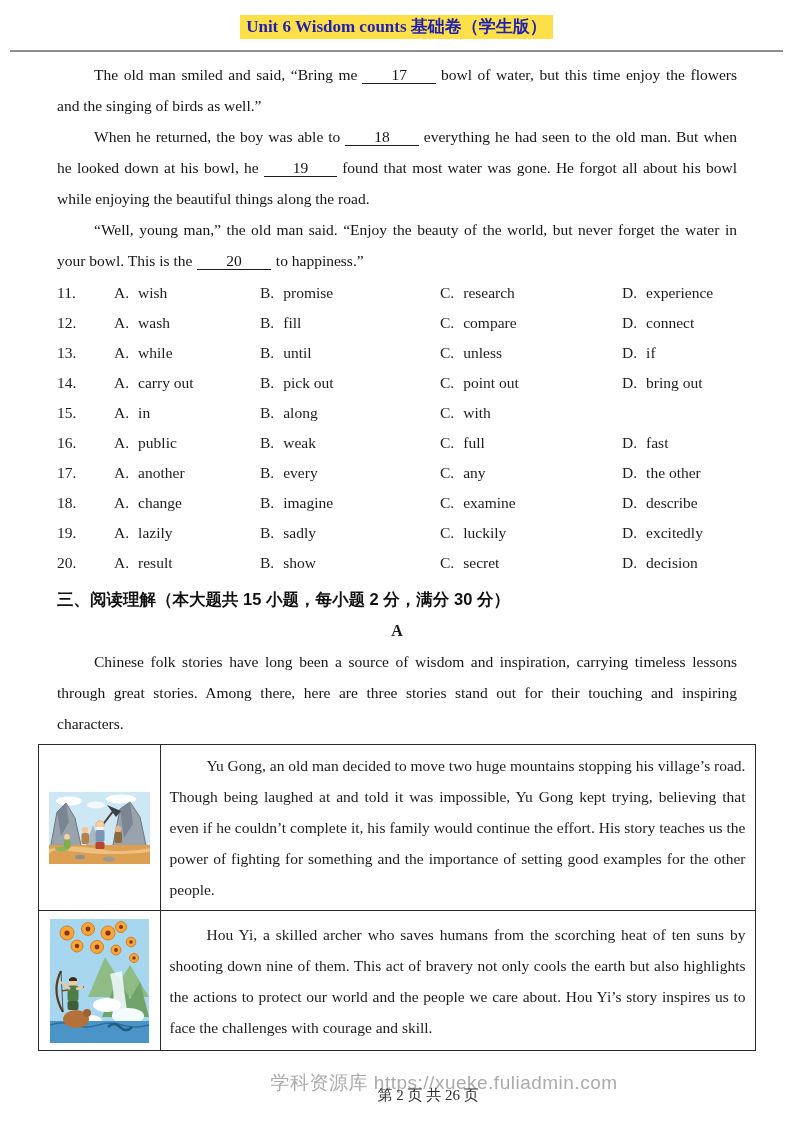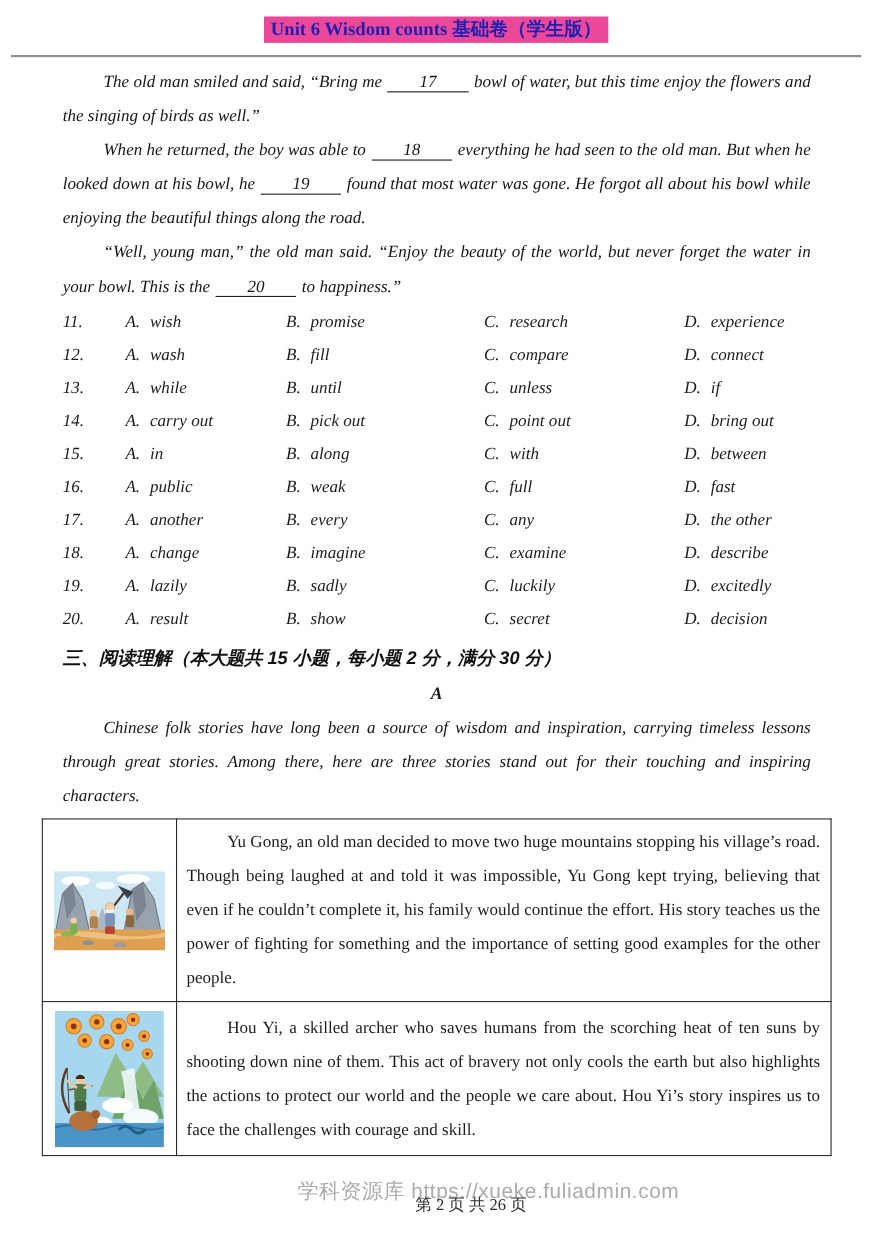--- a/index.html
+++ b/index.html
@@ -6,26 +6,26 @@
   html,body { background:#ffffff; }
   .page {
     width:793px; height:1122px; margin:0 auto; background:#fff;
     font-family:"Liberation Serif", serif; color:#1c1c1c;
     padding-top:15px; position:relative; overflow:hidden;
   }
   
   .doc-header { text-align:center; }
   .doc-title {
     display:inline-block; font-weight:bold; font-size:17px; line-height:22px;
-    color:#1f1fb4; background:#ec4899; padding:1px 6px;
+    color:#1f1fb4; background:#fde047; padding:1px 6px;
   }
   .header-rule { border:none; border-top:2px solid #8f8f8f; margin:11px 10px 0 10px; }
 
   
-  .content { margin:7px 56px 0 57px;font-style:italic; }
+  .content { margin:7px 56px 0 57px; }
   .para {
     font-size:15.5px; line-height:31px; text-align:justify; text-indent:37px;
     color:#151515;
   }
   .blank {
     display:inline-block; text-indent:0; text-align:center;
     border-bottom:1px solid #1c1c1c; padding:0 29px; margin:0 5px;
     line-height:17px; font-size:15.5px;
   }
   
@@ -119,21 +119,20 @@
         <span class="q-opt"><span class="q-lab">B.</span><span>pick out</span></span>
         <span class="q-opt"><span class="q-lab">C.</span><span>point out</span></span>
         <span class="q-opt"><span class="q-lab">D.</span><span>bring out</span></span>
       </div>
 
       <div class="q-row">
         <span class="q-num">15.</span>
         <span class="q-opt"><span class="q-lab">A.</span><span>in</span></span>
         <span class="q-opt"><span class="q-lab">B.</span><span>along</span></span>
         <span class="q-opt"><span class="q-lab">C.</span><span>with</span></span>
-        <span class="q-opt"><span class="q-lab">D.</span><span>between</span></span>
       </div>
 
       <div class="q-row">
         <span class="q-num">16.</span>
         <span class="q-opt"><span class="q-lab">A.</span><span>public</span></span>
         <span class="q-opt"><span class="q-lab">B.</span><span>weak</span></span>
         <span class="q-opt"><span class="q-lab">C.</span><span>full</span></span>
         <span class="q-opt"><span class="q-lab">D.</span><span>fast</span></span>
       </div>
 

